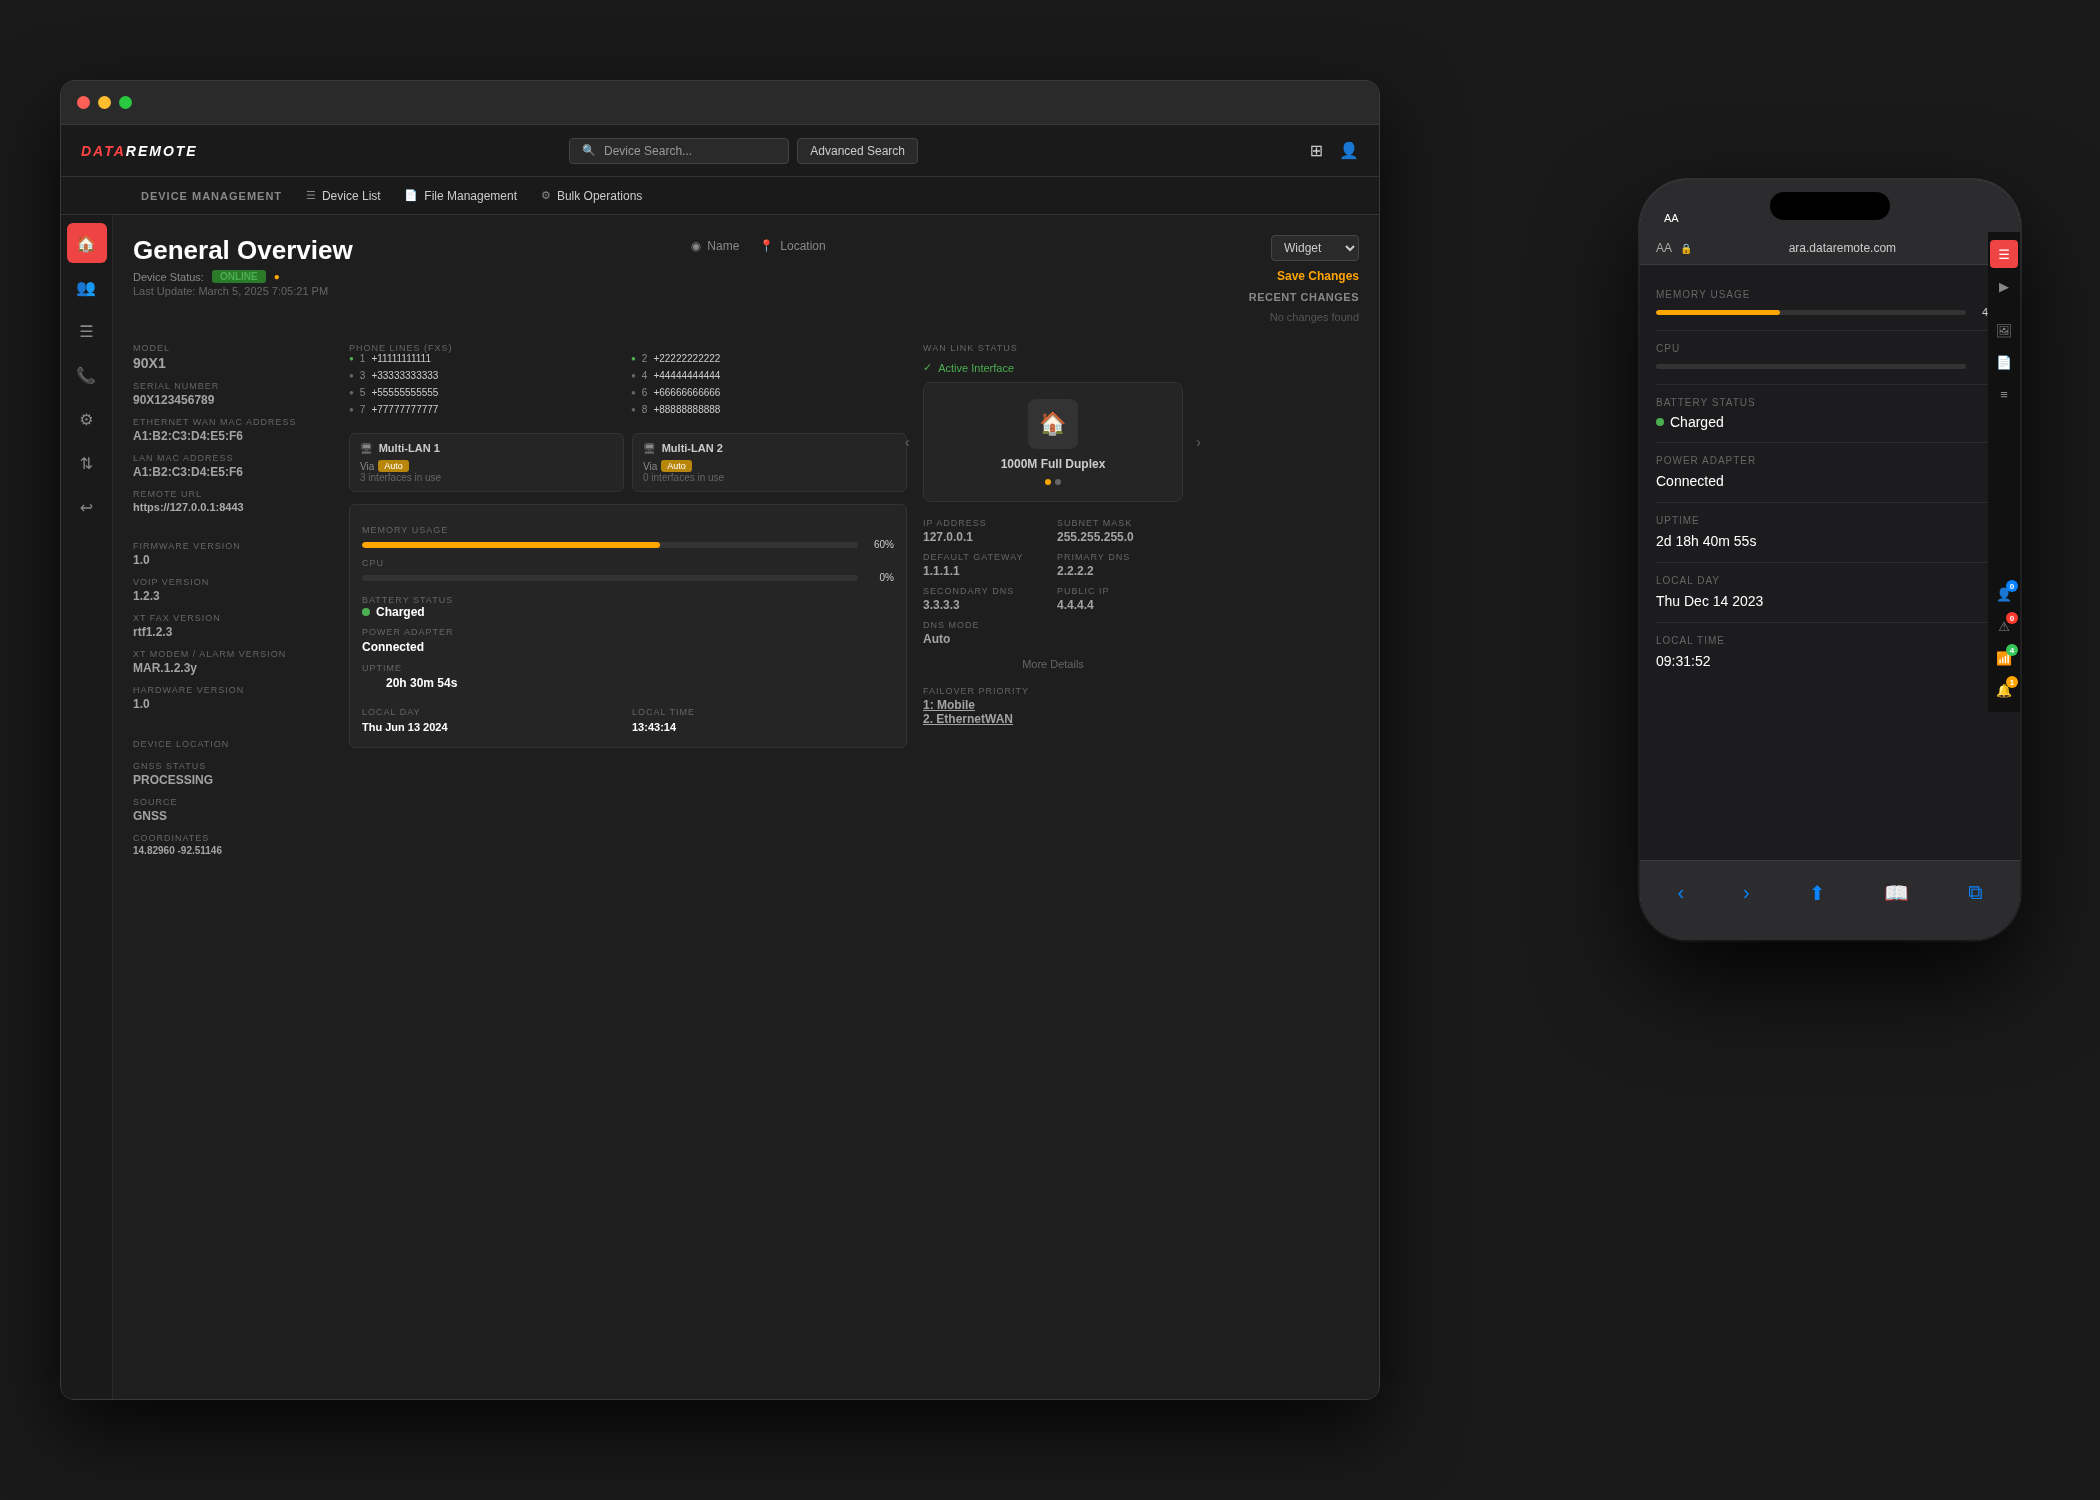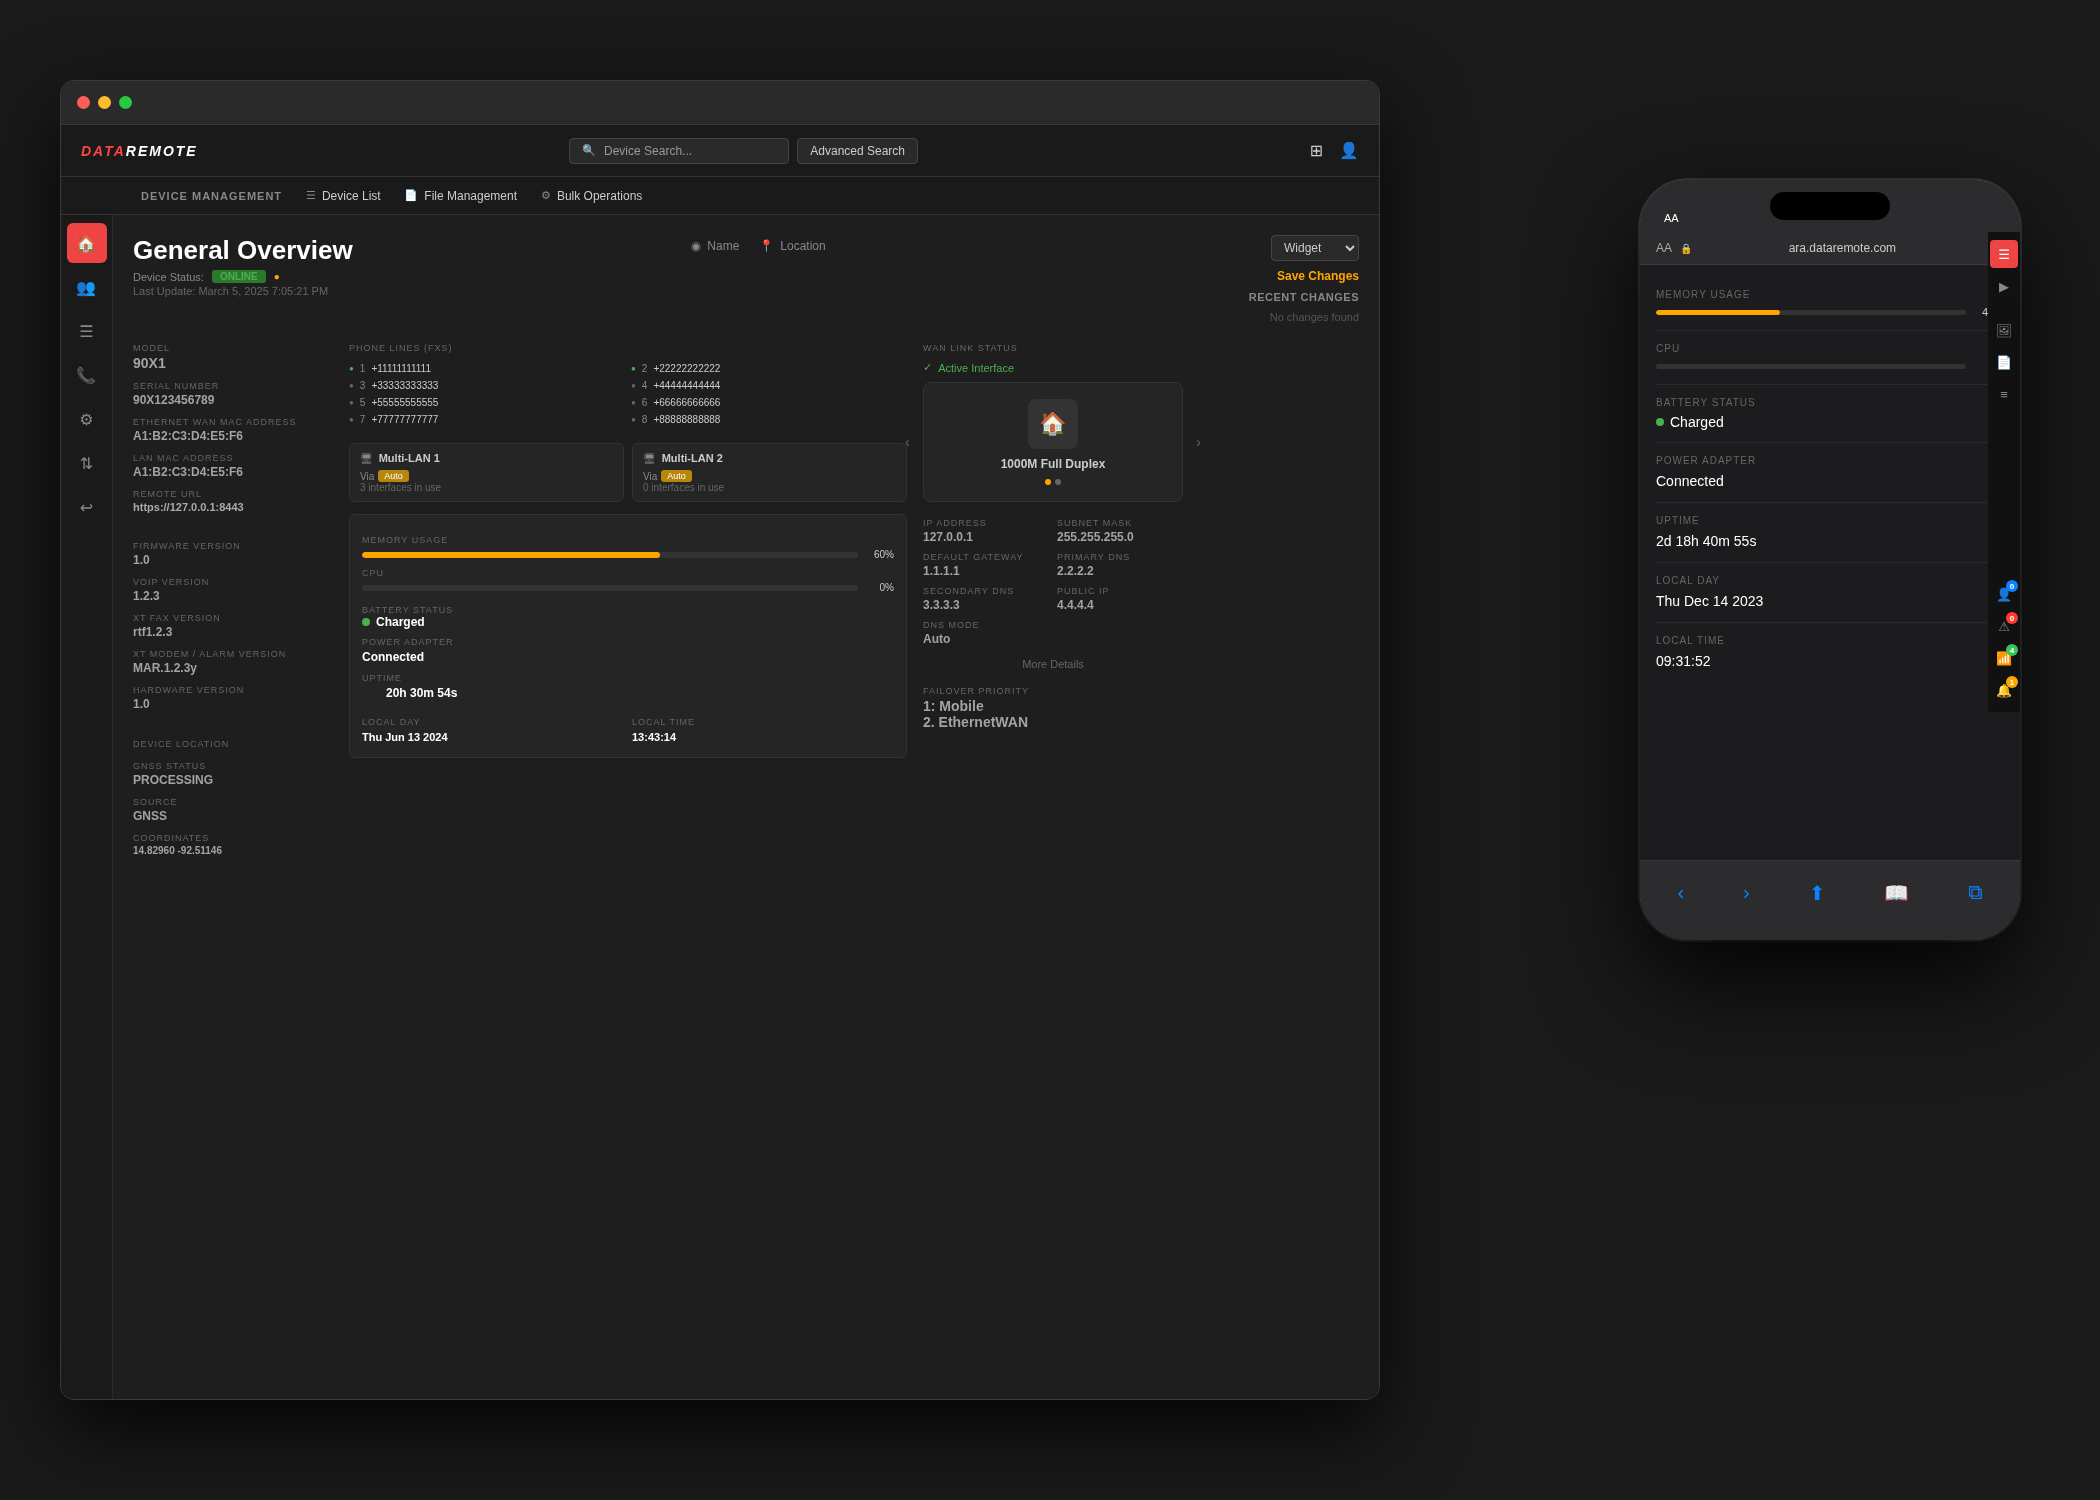--- a/index.html
+++ b/index.html
@@ -277,21 +277,20 @@
       font-size: 12px;
       color: #a3a3a3;
       font-weight: 600;
     }
     .info-value.large { font-size: 14px; }
 
     
     .phone-section {
       display: flex;
       flex-direction: column;
-      gap: 10px;
     }
     .section-label {
       font-size: 9px;
       color: #666;
       letter-spacing: 1px;
       text-transform: uppercase;
     }
     .phone-grid {
       display: grid;
       grid-template-columns: 1fr 1fr;
@@ -937,21 +936,21 @@
                 <div class="info-value">4.4.4.4</div>
               </div>
               <div class="info-item">
                 <div class="info-label">DNS MODE</div>
                 <div class="info-value">Auto</div>
               </div>
             </div>
             <div class="more-details">More Details</div>
             <div class="failover-section">
               <div class="info-label">FAILOVER PRIORITY</div>
-              <div class="info-value" style="font-size:14px;white-space:pre;">1: Mobile
+              <div class="info-value" style="font-size:12px;white-space:pre;text-decoration:underline;">1: Mobile
 2. EthernetWAN</div>
             </div>
           </div>
 
         </div>
       </div>
     </div>
   </div>
 
   <div class="iphone">

